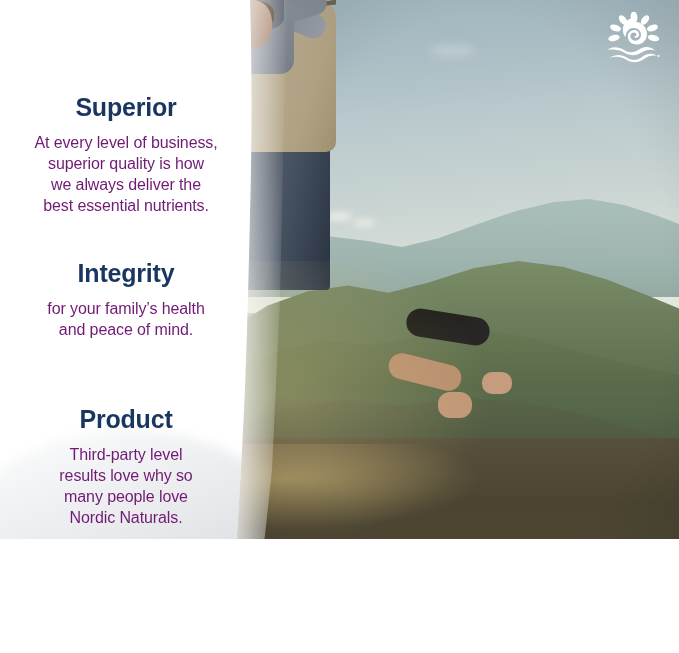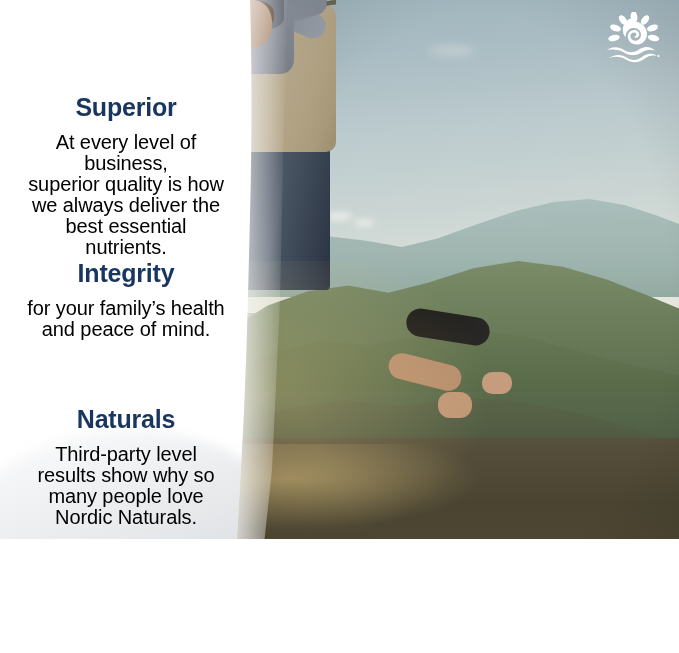--- a/index.html
+++ b/index.html
@@ -195,23 +195,23 @@
     font-weight:bold;
     font-size:25px;
     line-height:30px;
     letter-spacing:-.2px;
     color:#18365f;
   }
   .headline .ln{display:block;}
   .body{
     margin:8px;
     font-family:"Liberation Sans",sans-serif;
-    font-size:20px;
+    font-size:16px;
     line-height:21px;
-    color:#000000;
+    color:#701a75;
     letter-spacing:-.1px;
   }
   .body .ln{display:block;}
 
   
   .logo{
     position:absolute;right:14px;top:12px;
     width:62px;height:54px;
   }
   .logo svg{display:block;width:100%;height:100%;}
@@ -327,25 +327,25 @@
         <span class="ln">Integrity</span>
       </h2>
       <p class="body">
         <span class="ln">for your family’s health</span>
         <span class="ln">and peace of mind.</span>
       </p>
     </div>
 
     <div class="block blk3">
       <h2 class="headline">
-        <span class="ln">Naturals</span>
+        <span class="ln">Product</span>
       </h2>
       <p class="body">
         <span class="ln">Third-party level</span>
-        <span class="ln">results show why so</span>
+        <span class="ln">results love why so</span>
         <span class="ln">many people love</span>
         <span class="ln">Nordic Naturals.</span>
       </p>
     </div>
 
   </div>
 
   <div class="logo">
     <svg viewBox="0 0 62 54" aria-hidden="true">
       <g fill="#ffffff">

